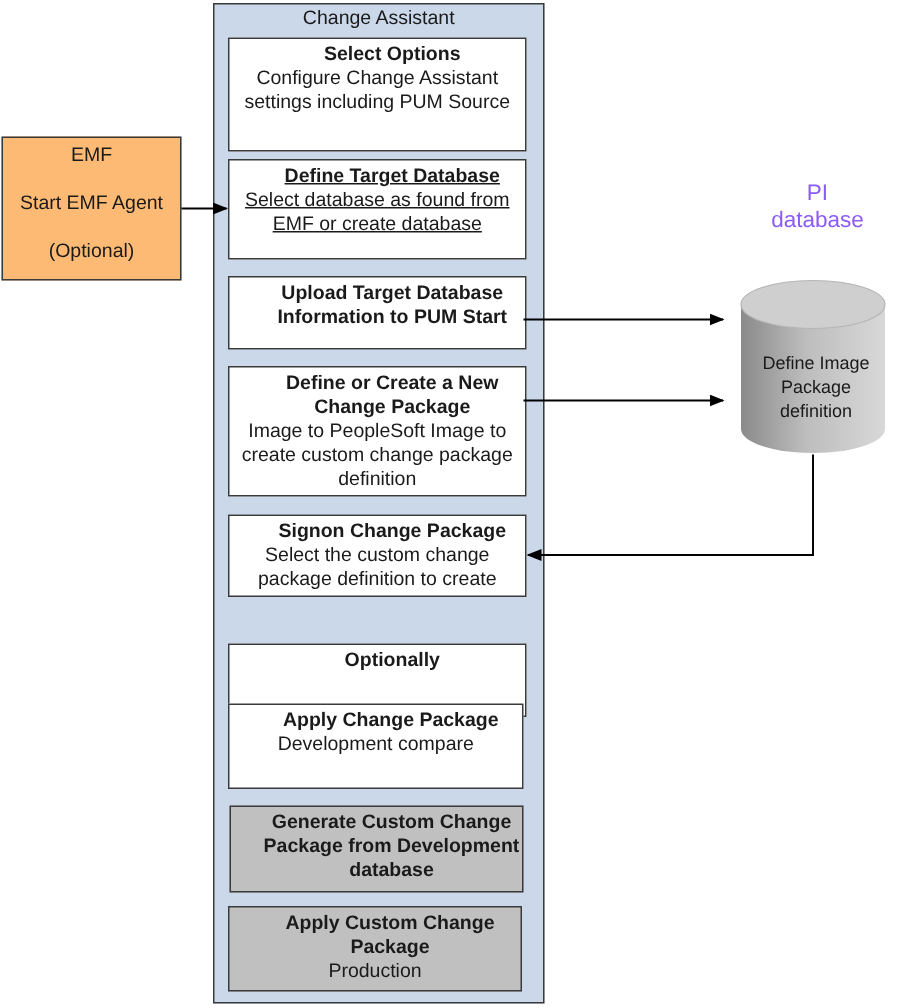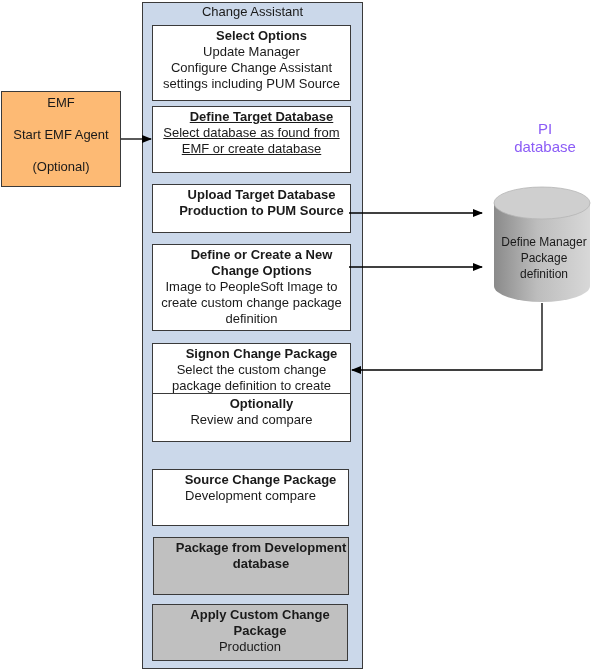--- a/index.html
+++ b/index.html
@@ -24,61 +24,60 @@
   svg { position: absolute; left: 0; top: 0; }
 </style>
 </head>
 <body>
 
 <div id="container" class="abs"></div>
 <div id="container-title" class="abs">Change Assistant</div>
 
 <div class="abs step" style="left:152px;top:25px;width:199px;height:76px;">
   <span class="t">Select Options</span>
-  <span class="d">Update Manager</span>
   <span class="d">Configure Change Assistant</span>
   <span class="d">settings including PUM Source</span>
 </div>
 
 <div class="abs step" style="left:152px;top:106px;width:199px;height:67px;text-decoration:underline;">
   <span class="t">Define Target Database</span>
   <span class="d">Select database as found from</span>
   <span class="d">EMF or create database</span>
 </div>
 
 <div class="abs step" style="left:152px;top:184px;width:199px;height:49px;">
   <span class="t">Upload Target Database</span>
-  <span class="t">Production to PUM Source</span>
+  <span class="t">Information to PUM Start</span>
 </div>
 
 <div class="abs step" style="left:152px;top:244px;width:199px;height:87px;">
   <span class="t">Define or Create a New</span>
-  <span class="t">Change Options</span>
+  <span class="t">Change Package</span>
   <span class="d">Image to PeopleSoft Image to</span>
   <span class="d">create custom change package</span>
   <span class="d">definition</span>
 </div>
 
 <div class="abs step" style="left:152px;top:343px;width:199px;height:55px;">
   <span class="t">Signon Change Package</span>
   <span class="d">Select the custom change</span>
   <span class="d">package definition to create</span>
 </div>
 
-<div class="abs step" style="left:152px;top:393px;width:199px;height:49px;">
+<div class="abs step" style="left:152px;top:429px;width:199px;height:49px;">
   <span class="t">Optionally</span>
-  <span class="d">Review and compare</span>
 </div>
 
 <div class="abs step" style="left:152px;top:469px;width:197px;height:57px;">
-  <span class="t">Source Change Package</span>
+  <span class="t">Apply Change Package</span>
   <span class="d">Development compare</span>
 </div>
 
 <div class="abs step gray" style="left:153px;top:537px;width:196px;height:58px;">
+  <span class="t">Generate Custom Change</span>
   <span class="t">Package from Development</span>
   <span class="t">database</span>
 </div>
 
 <div class="abs step gray" style="left:152px;top:604px;width:196px;height:57px;">
   <span class="t">Apply Custom Change</span>
   <span class="t">Package</span>
   <span class="d">Production</span>
 </div>
 
@@ -107,16 +106,16 @@
     <path d="M494,203 L494,286 A48,16 0 0 0 590,286 L590,203 Z" fill="url(#cylBody)"></path>
     <ellipse cx="542" cy="203" rx="48" ry="16" fill="#cfcfcf" stroke="#b5b5b5" stroke-width="0.8"></ellipse>
   </g>
 </svg>
 
 <div id="pi-label" class="abs">
   <div>PI</div>
   <div>database</div>
 </div>
 <div id="cyl-text" class="abs">
-  <div>Define Manager</div>
+  <div>Define Image</div>
   <div>Package</div>
   <div>definition</div>
 </div>
 
 </body></html>

